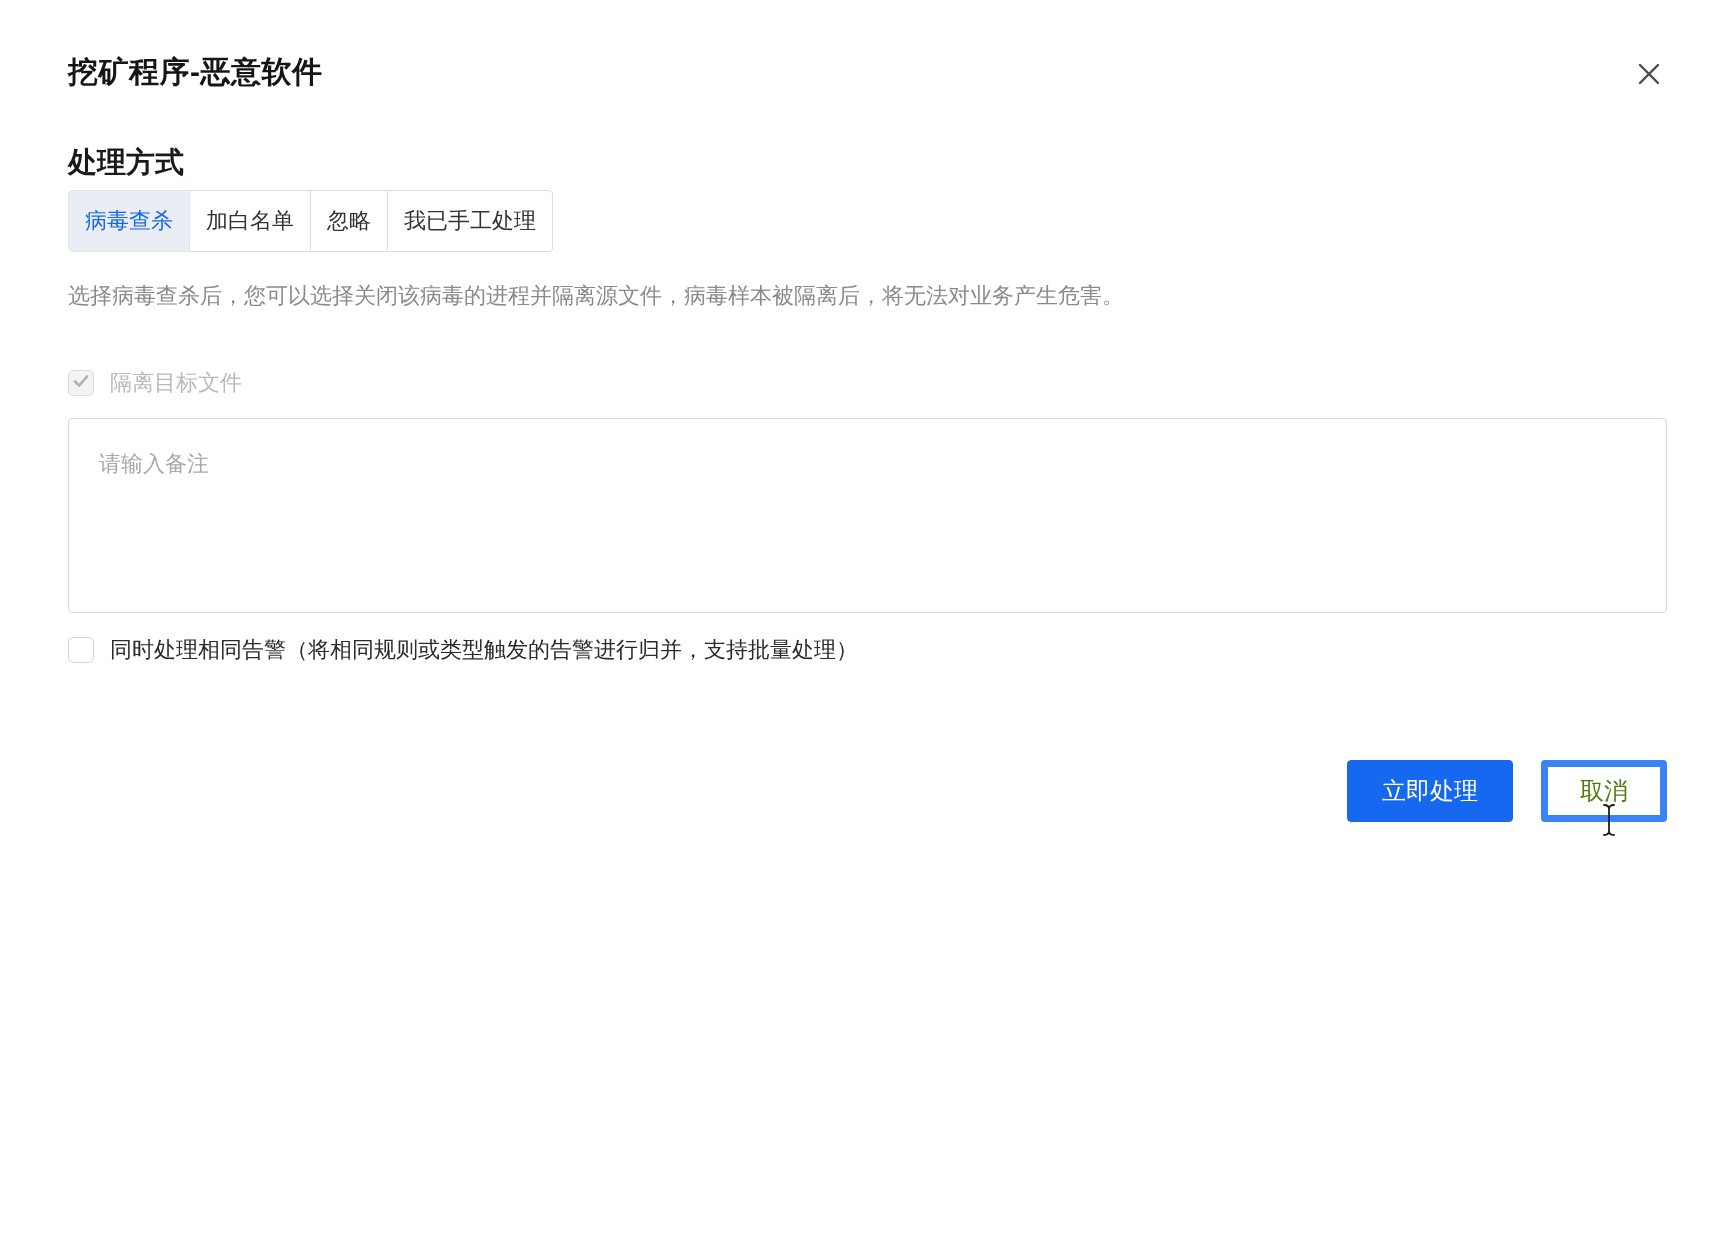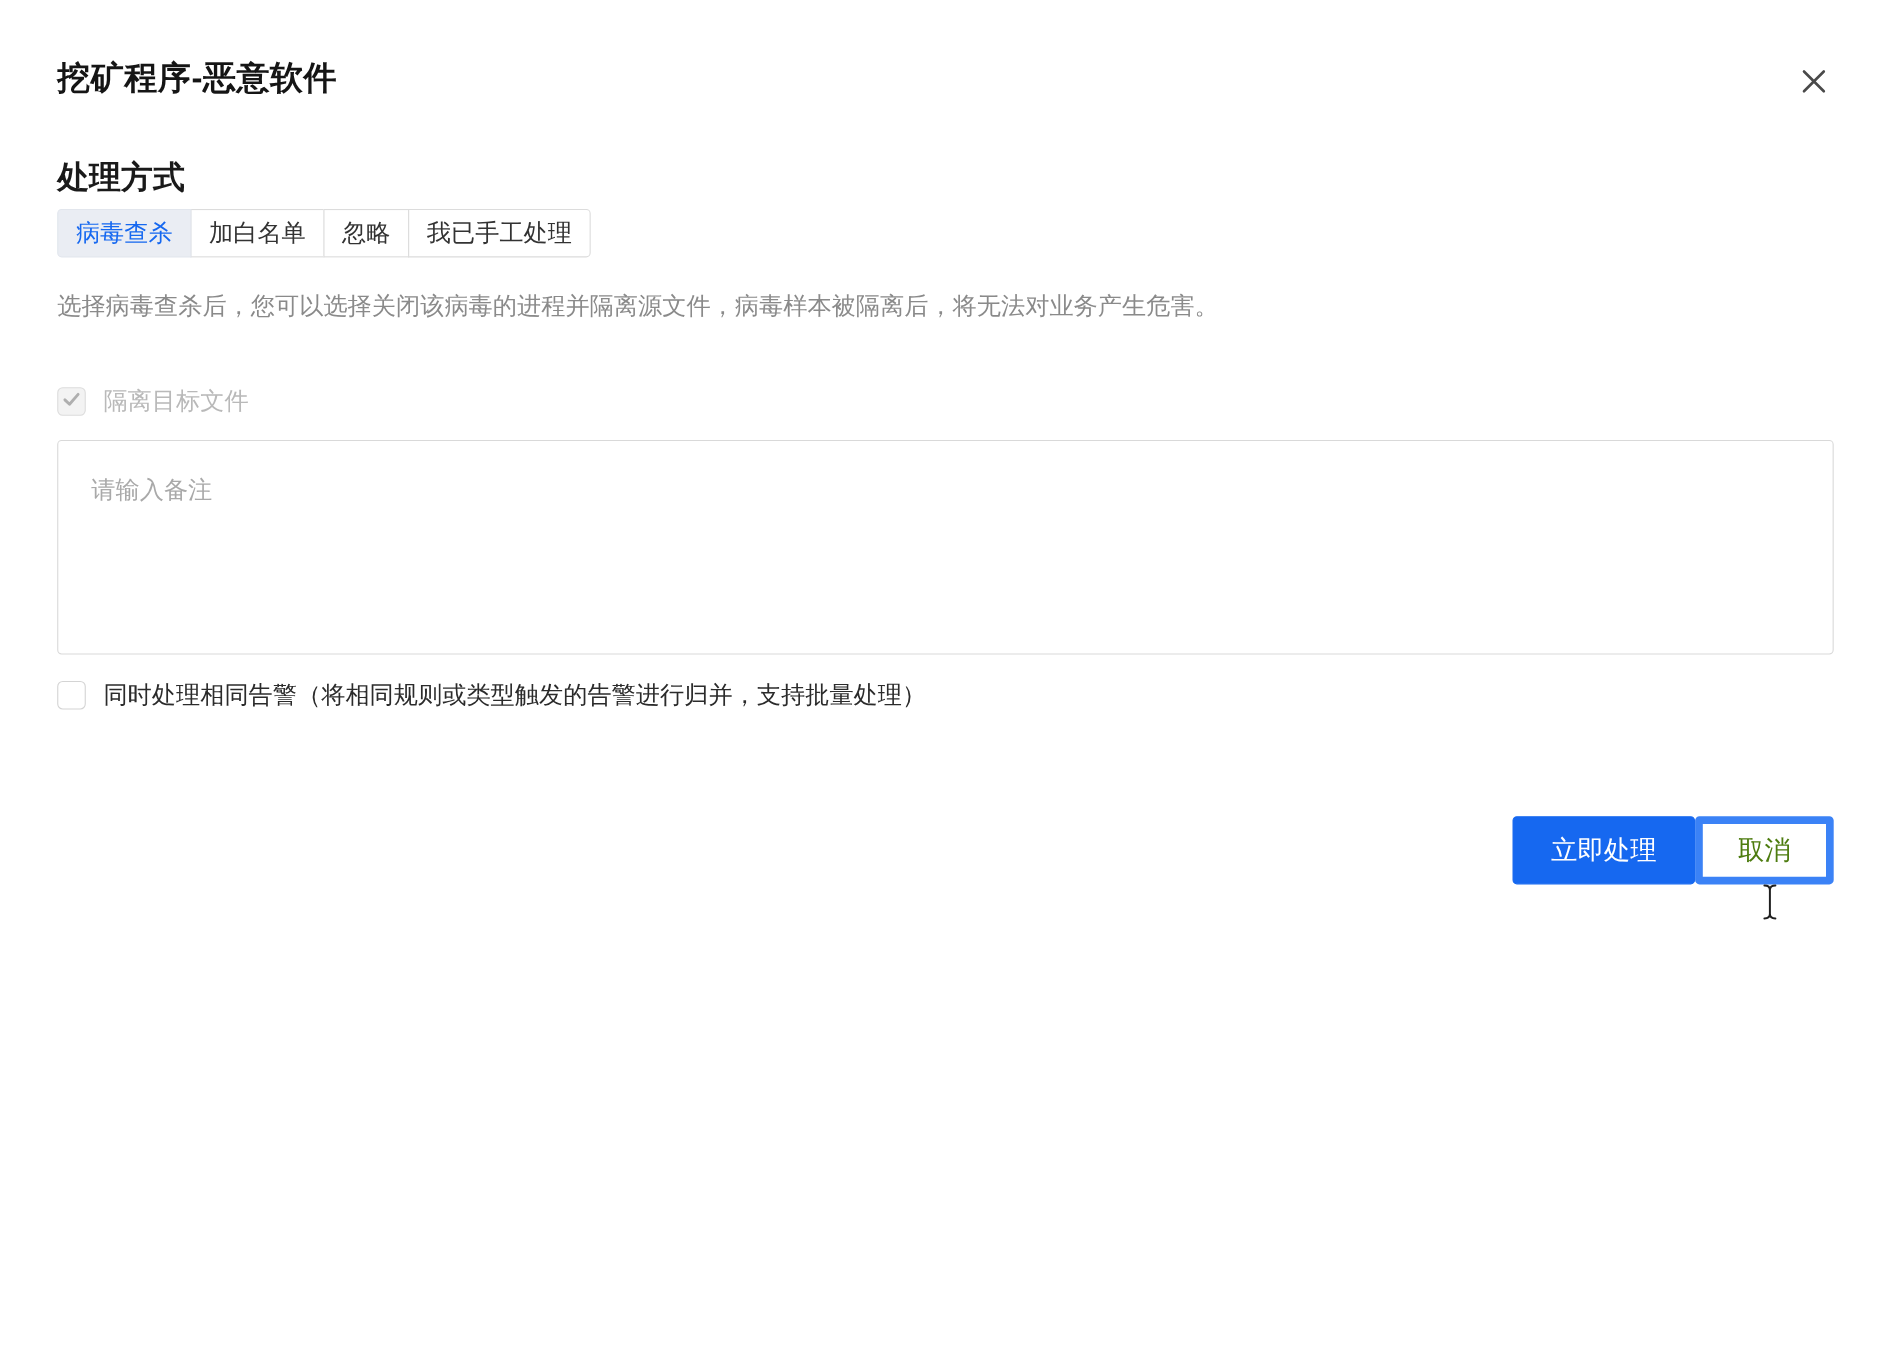--- a/index.html
+++ b/index.html
@@ -3,42 +3,42 @@
 <meta charset="utf-8">
 <style>
   :root{
     --accent:#1668F0;
     --banner_bg:#EDF1F6;
     --active_tab_bg:#EAEDF3;
   }
   *{box-sizing:border-box;margin:0;padding:0;}
   html,body{width:1712px;height:1240px;background:#fff;overflow:hidden;}
   body{font-family:"Liberation Sans","DejaVu Sans",sans-serif;color:#333;position:relative;}
-  .content{padding:0 45px 0 52px;}
+  .content{padding:0 45px 0 68px;}
 
   
   .header{display:flex;justify-content:space-between;align-items:flex-start;padding-top:54px;}
   .title{font-size:30px;font-weight:700;color:#151515;line-height:36px;letter-spacing:0.5px;}
   .close-btn{background:none;border:none;cursor:pointer;padding:4px;margin-top:2px;line-height:0;}
 
   
   .banner{margin-top:45px;height:64px;background:var(--banner_bg);border-radius:4px;
           display:flex;align-items:center;padding:0 34px;font-size:22px;color:#333;}
   .banner .icon{flex:0 0 auto;margin-right:15px;line-height:0;}
   .banner-link{color:var(--accent);text-decoration:none;margin-left:18px;cursor:pointer;}
 
   
   .section-label{font-size:29px;font-weight:700;color:#1a1a1a;line-height:28px;}
   .lbl-handling{margin-top:56px;}
   .lbl-remark{margin-top:80px;}
   .lbl-batch{margin-top:62px;}
 
   
   .seg{display:inline-flex;margin-top:14px;}
-  .seg-btn{height:44px;padding:0 16px;background:#fff;border:1px solid #DCDCDC;margin-left:-1px;
+  .seg-btn{height:62px;padding:0 16px;background:#fff;border:1px solid #DCDCDC;margin-left:-1px;
            font-size:22px;color:#333;display:flex;align-items:center;cursor:pointer;position:relative;
            font-family:inherit;}
   .seg-btn:first-child{margin-left:0;border-radius:4px 0 0 4px;}
   .seg-btn:last-child{border-radius:0 4px 4px 0;}
   .seg-btn.active{background:var(--active_tab_bg);border-color:#E2E6ED;color:var(--accent);z-index:1;}
 
   .desc{margin-top:28px;font-size:22px;line-height:32px;color:#8A8A8A;}
 
   
   .check-row{display:flex;align-items:center;}
@@ -57,21 +57,21 @@
   
   .remark-box{position:relative;margin-top:20px;}
   .remark-input{width:100%;height:195px;border:1px solid #D9D9D9;border-radius:4px;resize:none;
                 padding:30px 30px;font-size:22px;font-family:inherit;color:#333;outline:none;display:block;}
   .remark-input::placeholder{color:#A9A9A9;}
 
   
   .ibeam{position:absolute;left:1601px;top:803px;line-height:0;pointer-events:none;}
 
   
-  .footer{display:flex;justify-content:flex-end;gap:0;margin-top:95px;align-items:center;}
+  .footer{display:flex;justify-content:flex-end;gap:28px;margin-top:95px;align-items:center;}
   .btn{height:62px;border-radius:4px;font-size:24px;display:flex;align-items:center;
        justify-content:center;cursor:pointer;font-family:inherit;}
   .btn-primary{background:var(--accent);border:1px solid var(--accent);color:#fff;padding:0 34px;}
   .btn-secondary{background:#fff;border:7px solid #3b82f6;color:#4d7c0f;padding:0 32px;}
 </style>
 </head>
 <body>
 
 <div class="content">
 

